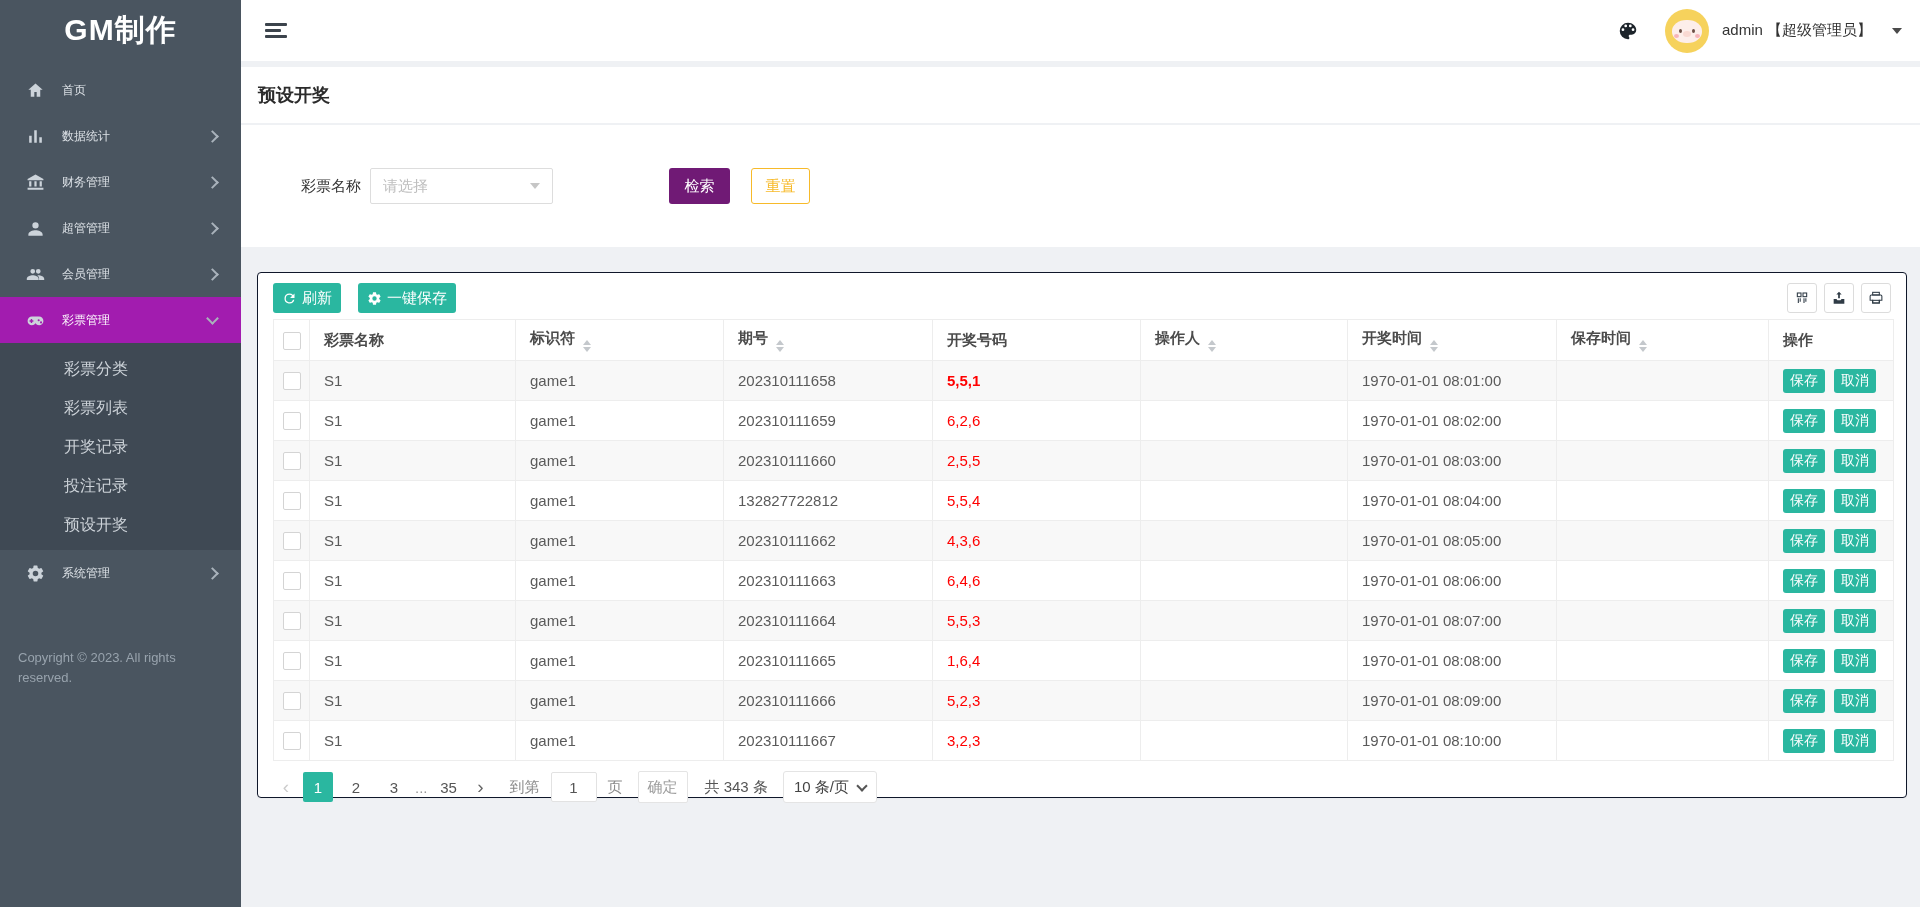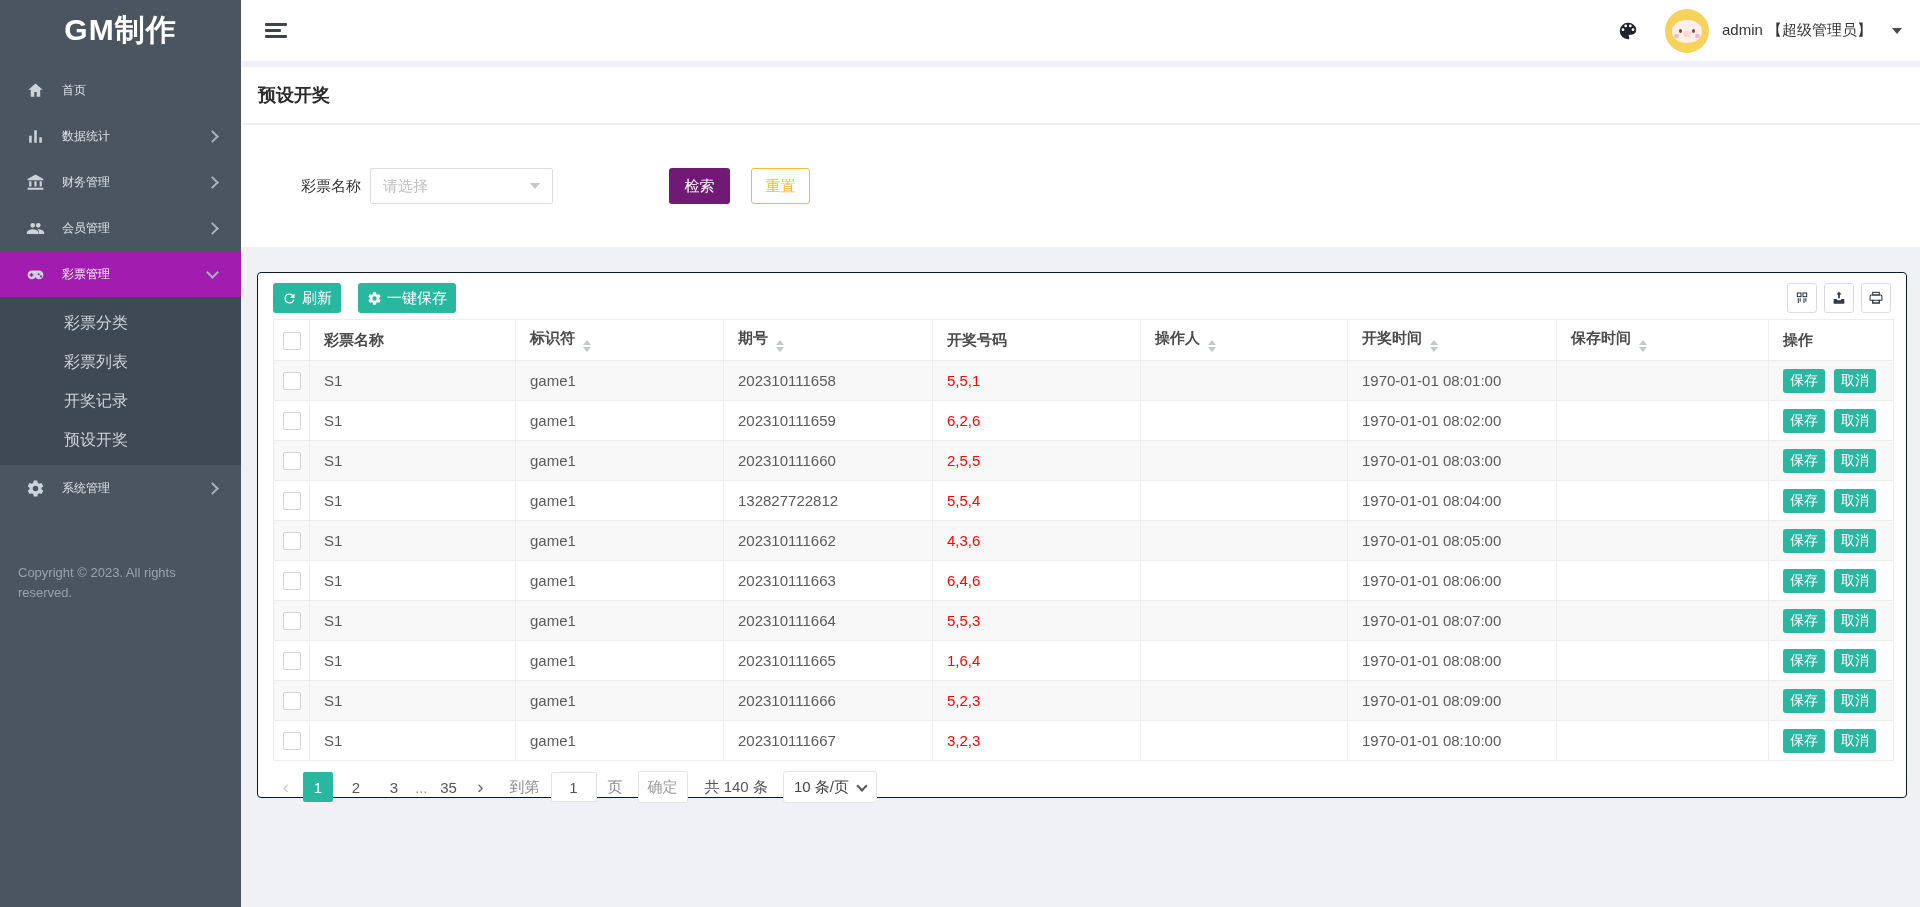--- a/index.html
+++ b/index.html
@@ -130,36 +130,44 @@
       </div>
       <div class="side-item">
         <svg viewBox="0 0 24 24" fill="currentColor" class="mi">
           <path d="M12 2L2 7.5V9h20V7.5zM4 10.5V17h2.8v-6.5zM10.6 10.5V17h2.8v-6.5zM17.2 10.5V17H20v-6.5zM2 18.5V21h20v-2.5z"></path>
         </svg>
         <span class="lbl">财务管理</span>
         <span class="chev right"></span>
       </div>
       <div class="side-item">
         <svg viewBox="0 0 24 24" fill="currentColor" class="mi">
+          <path d="M12 12a4 4 0 1 0 0-8 4 4 0 0 0 0 8zm0 2.2c-3.6 0-9 1.8-9 5.3V21h18v-1.5c0-3.5-5.4-5.3-9-5.3z"></path>
+        </svg>
+        <span class="lbl">超管管理</span>
+        <span class="chev right"></span>
+      </div>
+      <div class="side-item">
+        <svg viewBox="0 0 24 24" fill="currentColor" class="mi">
           <path d="M8.5 11a3 3 0 1 0 0-6 3 3 0 0 0 0 6zm7 0a3 3 0 1 0 0-6 3 3 0 0 0 0 6zm-7 2C5.6 13 1 14.5 1 17.4V19h15v-1.6c0-2.9-4.6-4.4-7.5-4.4zm7 0c-.4 0-.8 0-1.2.1 1.4 1 2.2 2.3 2.2 4.3V19H23v-1.6c0-2.9-4.6-4.4-7.5-4.4z"></path>
         </svg>
         <span class="lbl">会员管理</span>
         <span class="chev right"></span>
       </div>
       <div class="side-item active">
         <svg viewBox="0 0 24 24" fill="currentColor" class="mi">
           <path d="M7.5 7h9A5.5 5.5 0 0 1 22 12.5 5.5 5.5 0 0 1 16.5 18c-1.9 0-3.5-.9-4.5-2.4-1 1.5-2.6 2.4-4.5 2.4A5.5 5.5 0 0 1 2 12.5 5.5 5.5 0 0 1 7.5 7zM6 10.2v1.5H4.5v1.8H6V15h1.8v-1.5h1.5v-1.8H7.8v-1.5H6zm10 .3a1.3 1.3 0 1 0 0 2.6 1.3 1.3 0 0 0 0-2.6zm3 2.6a1.3 1.3 0 1 0 0 2.6 1.3 1.3 0 0 0 0-2.6z"></path>
         </svg>
         <span class="lbl">彩票管理</span>
         <span class="chev down"></span>
       </div>
       <div class="side-sub">
         <div class="sub-item">彩票分类</div>
         <div class="sub-item">彩票列表</div>
         <div class="sub-item">开奖记录</div>
+        <div class="sub-item">投注记录</div>
         <div class="sub-item">预设开奖</div>
       </div>
       <div class="side-item">
         <svg viewBox="0 0 24 24" fill="currentColor" class="mi">
           <path d="M19.43 12.98c.04-.32.07-.64.07-.98s-.03-.66-.07-.98l2.11-1.65a.5.5 0 0 0 .12-.64l-2-3.46a.5.5 0 0 0-.61-.22l-2.49 1a7.3 7.3 0 0 0-1.69-.98l-.38-2.65A.49.49 0 0 0 14 2h-4a.49.49 0 0 0-.49.42l-.38 2.65c-.61.25-1.17.59-1.69.98l-2.49-1a.5.5 0 0 0-.61.22l-2 3.46a.5.5 0 0 0 .12.64l2.11 1.65c-.04.32-.07.65-.07.98s.03.66.07.98l-2.11 1.65a.5.5 0 0 0-.12.64l2 3.46c.12.22.39.3.61.22l2.49-1c.52.39 1.08.73 1.69.98l.38 2.65c.04.24.25.42.49.42h4c.24 0 .45-.18.49-.42l.38-2.65c.61-.25 1.17-.59 1.69-.98l2.49 1c.22.08.49 0 .61-.22l2-3.46a.5.5 0 0 0-.12-.64l-2.11-1.65zM12 15.5a3.5 3.5 0 1 1 0-7 3.5 3.5 0 0 1 0 7z"></path>
         </svg>
         <span class="lbl">系统管理</span>
         <span class="chev right"></span>
       </div>
     </div>
@@ -285,21 +293,21 @@
             </span></th>
           <th class="c-actions"><span>操作</span></th>
         </tr>
       </thead>
     <tbody id="tbody">
         <tr>
           <td class="c-select"><span class="cb"></span></td>
           <td class="c-name">S1</td>
           <td class="c-code">game1</td>
           <td class="c-issue">202310111658</td>
-          <td class="c-numbers" style="color: rgb(255, 0, 0);">5,5,1</td>
+          <td class="c-numbers" style="color: rgb(255, 0, 0); font-weight: bold;">5,5,1</td>
           <td class="c-operator"></td>
           <td class="c-draw_time">1970-01-01 08:01:00</td>
           <td class="c-save_time"></td>
           <td class="c-actions"><button class="action-btn" style="background: rgb(42, 183, 160);">保存</button><button class="action-btn" style="background: rgb(42, 183, 160);">取消</button></td>
         </tr>
         <tr>
           <td class="c-select"><span class="cb"></span></td>
           <td class="c-name">S1</td>
           <td class="c-code">game1</td>
           <td class="c-issue">202310111659</td>
@@ -405,19 +413,19 @@
       <span class="pg-num active" style="background: rgb(42, 183, 160);">1</span>
       <span class="pg-num">2</span>
       <span class="pg-num">3</span>
       <span class="pg-dots">...</span>
       <span class="pg-num">35</span>
       <span class="pg-arrow">›</span>
       <span class="goto-label">到第</span>
       <input class="goto-input" value="1" style="">
       <span class="page-word">页</span>
       <button class="confirm-btn">确定</button>
-      <span class="total">共 140 条</span>
+      <span class="total">共 343 条</span>
       <div class="per-page">
         <span>10 条/页</span>
         <span class="chev down"></span>
       </div>
     </div>
 </div>
 
 </body></html>

